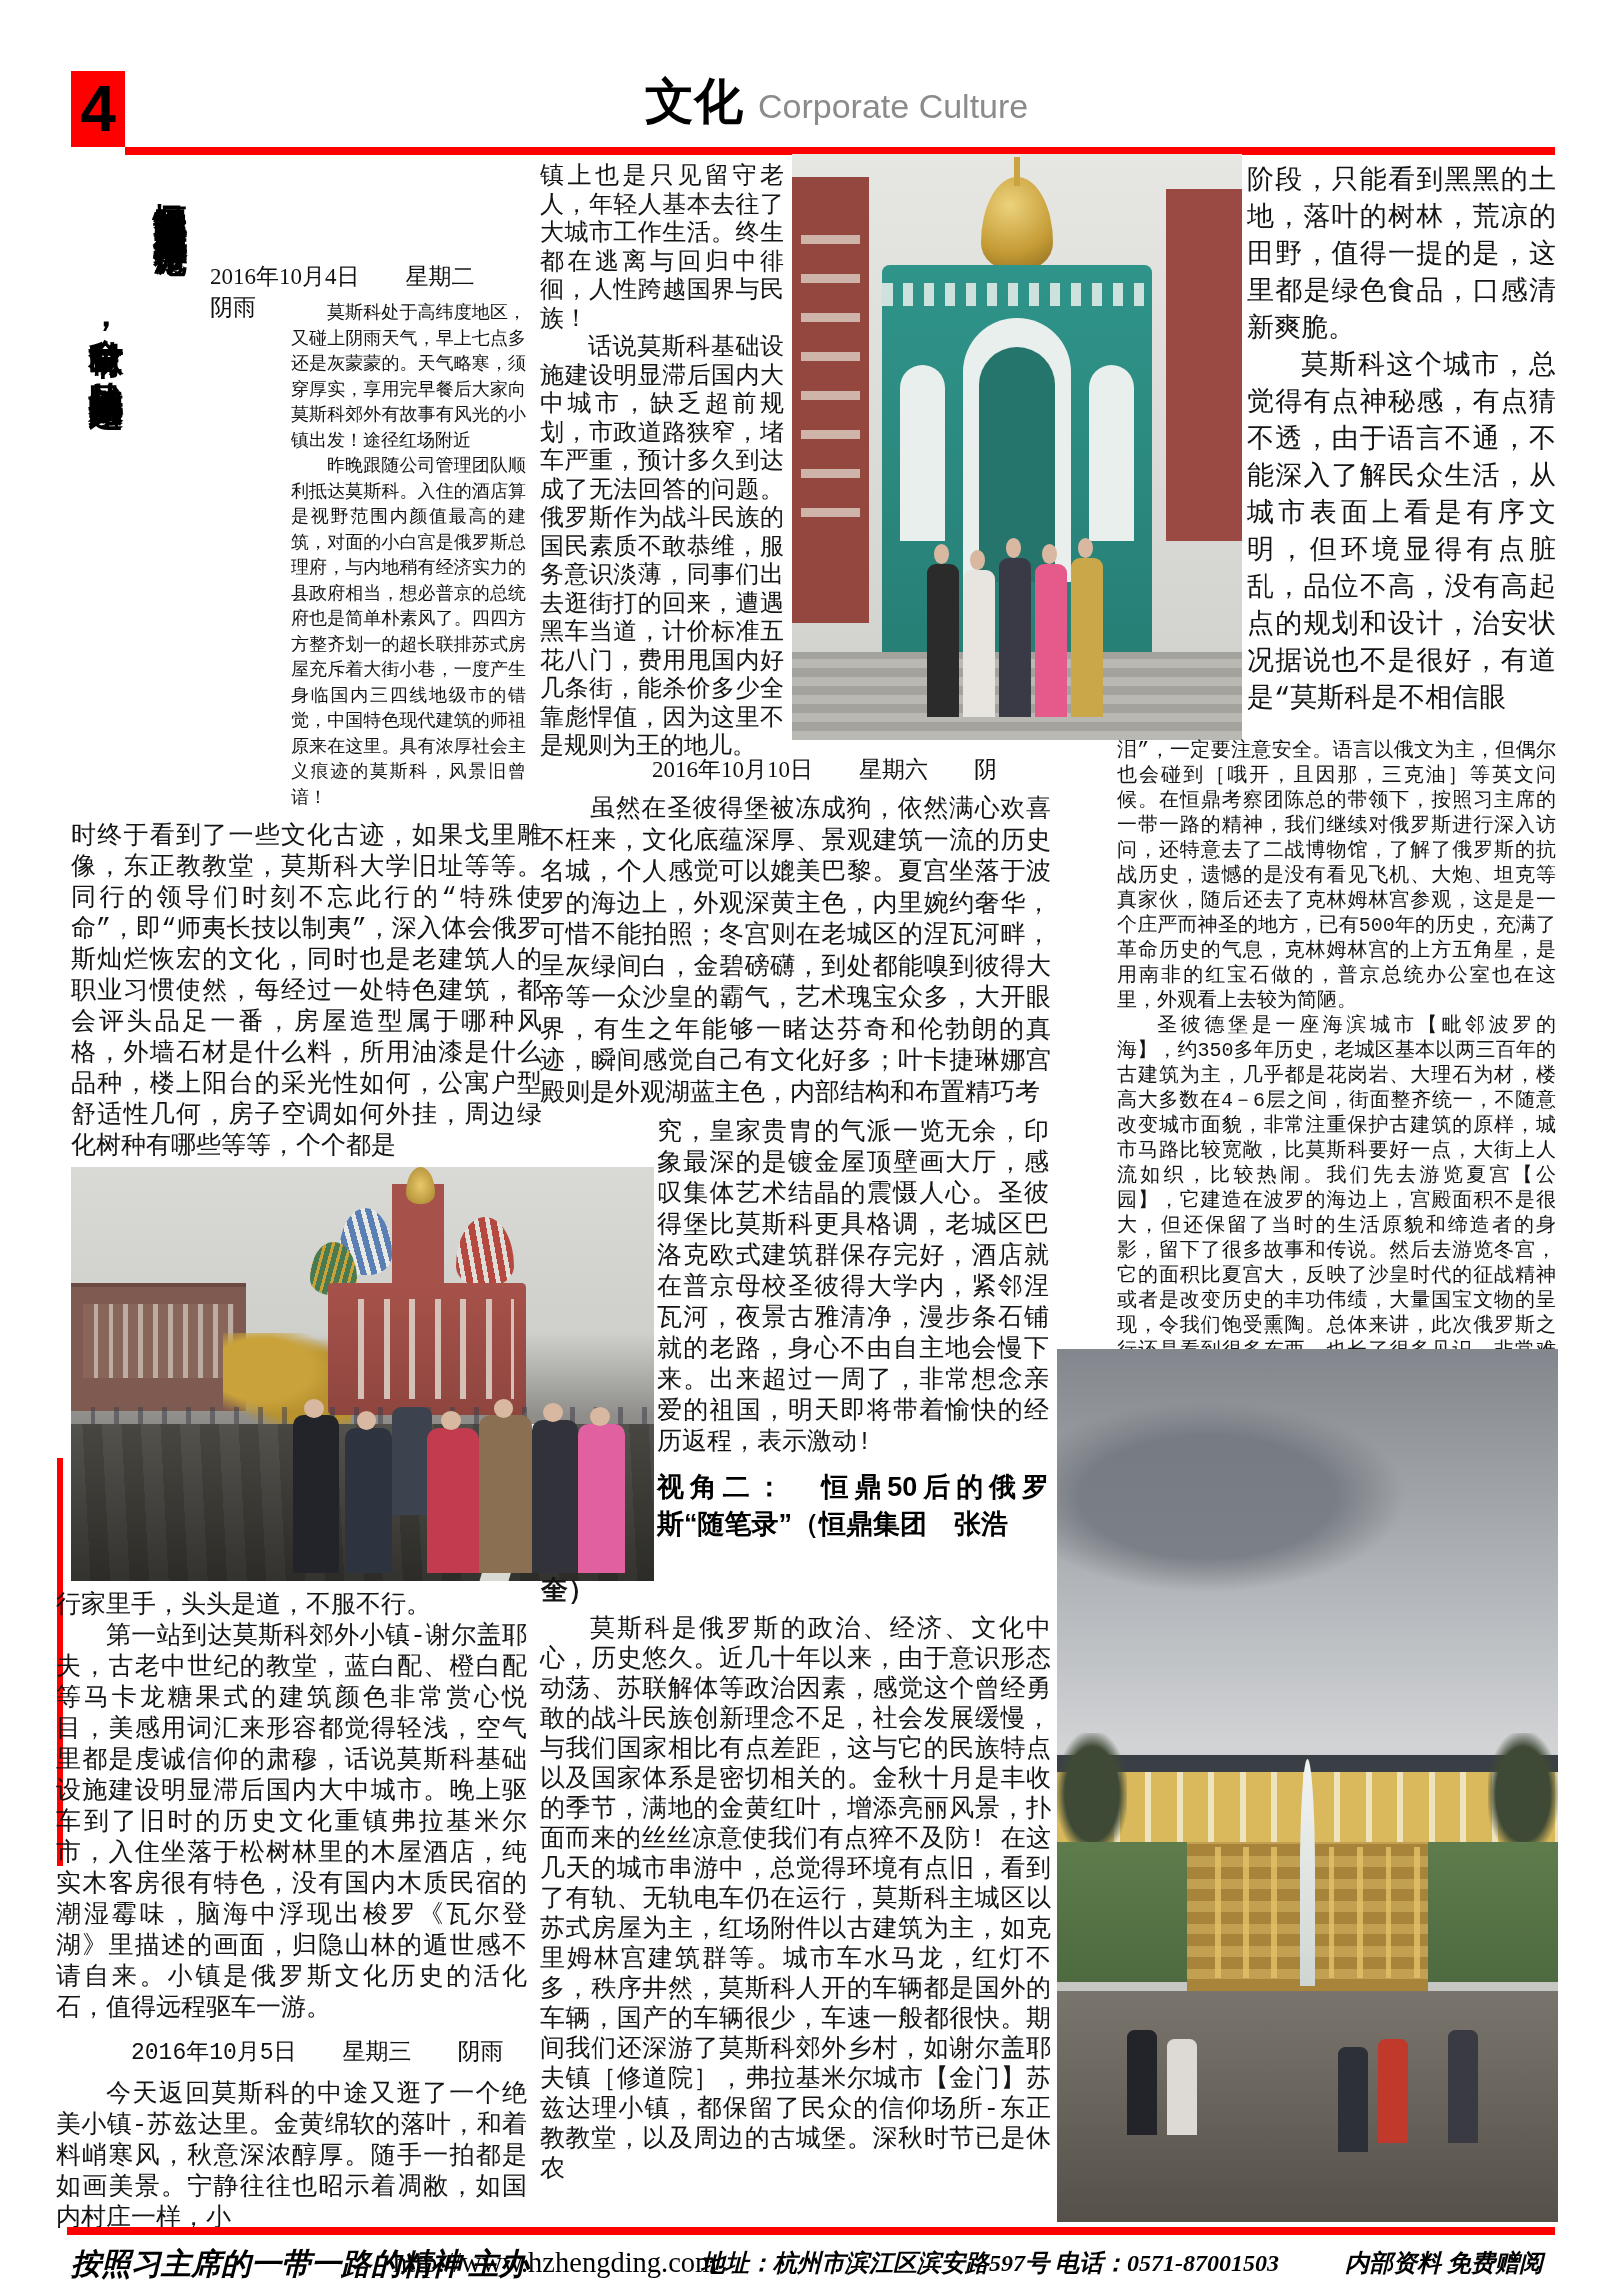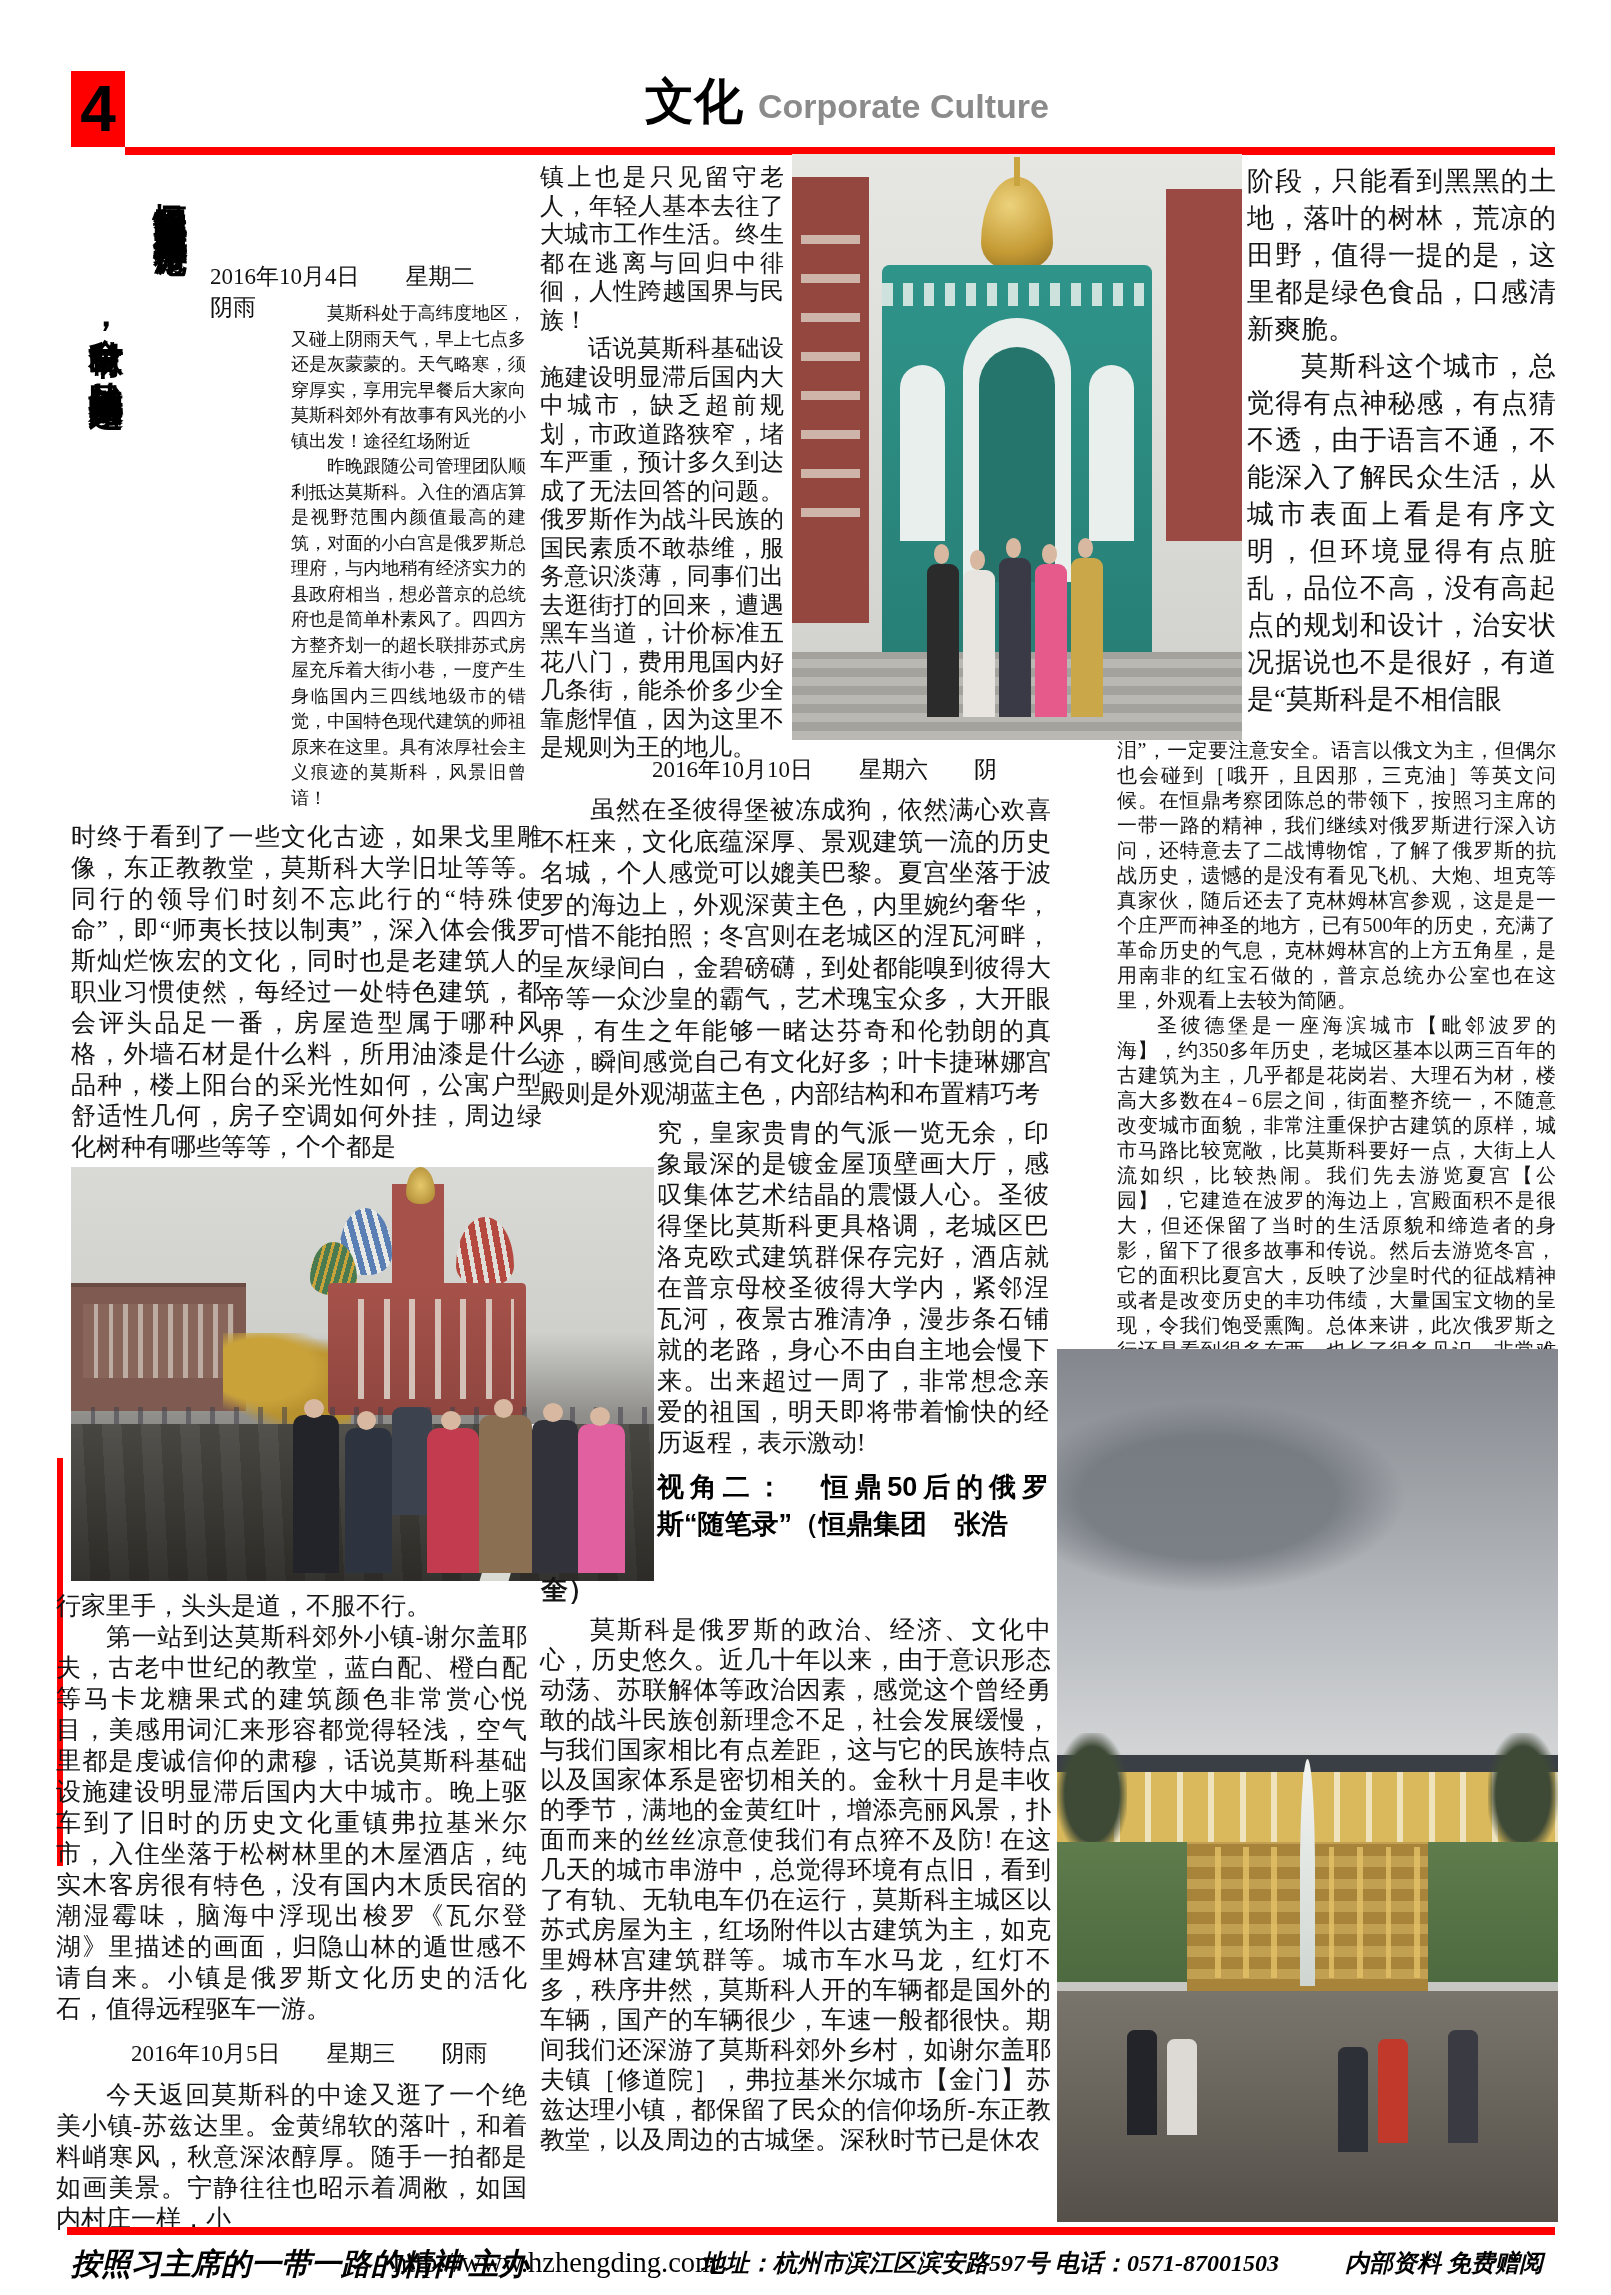--- a/index.html
+++ b/index.html
@@ -5,30 +5,30 @@
   html,body{margin:0;padding:0;background:#e9e9e9;}
   #page{position:relative;width:1611px;height:2295px;background:#ffffff;overflow:hidden;
         font-family:"Liberation Serif","DejaVu Serif",serif;color:#141414;}
   .abs{position:absolute;}
   
   #page-num{left:71px;top:71px;width:54px;height:76px;background:#ff0000;
             display:flex;align-items:center;justify-content:center;
             font-family:"Liberation Sans","DejaVu Sans",sans-serif;font-weight:bold;font-size:64px;color:#000;}
   #header-titles{left:645px;top:69px;display:flex;align-items:baseline;gap:15px;}
   #header-cn{font-family:"Liberation Sans","DejaVu Sans",sans-serif;font-weight:bold;font-size:49px;color:#000;}
-  #header-en{font-family:"Liberation Sans","DejaVu Sans",sans-serif;font-weight:bold;font-size:34px;color:#8b8b8b;}
+  #header-en{font-family:"Liberation Sans","DejaVu Sans",sans-serif;font-weight:normal;font-size:34px;color:#8b8b8b;}
   #header-rule{left:125px;top:147px;width:1430px;height:7.5px;background:#ff0000;}
   
   .vert{writing-mode:vertical-rl;text-orientation:upright;
         font-family:"Liberation Sans","DejaVu Sans",sans-serif;font-weight:bold;color:#000;}
   #vert-main{left:82px;top:311px;height:525px;font-size:35px;letter-spacing:1.5px;}
   #vert-sub{left:148px;top:176px;height:697px;font-size:34px;letter-spacing:2.2px;}
   
   .body-txt{text-align:justify;word-break:break-all;}
-  .body-txt p{margin:0;text-indent:2em;}
+  .body-txt p{margin:0;text-indent:2em;font-family:Liberation Mono, monospace;}
   .body-txt p.noindent{text-indent:0;}
   h2.art-title{font-family:"Liberation Sans","DejaVu Sans",sans-serif;font-weight:bold;color:#000;margin:0;}
   .dateline{font-size:23px;color:#111;}
   #a1-title{left:208px;top:157px;width:321px;font-size:25px;line-height:37px;letter-spacing:-0.7px;}
   #a1-date1{left:210px;top:261px;width:315px;}
   #col1-top{left:291px;top:301px;width:235px;font-size:18px;line-height:25.5px;}
   #wideA{left:56px;top:821px;width:471px;font-size:25px;line-height:31px;margin-left:15px;}
   #col1-bottom{left:56px;top:1590px;width:471px;font-size:25px;line-height:31px;}
   #a1-date2{padding-left:75px;margin:13.5px 0 10.5px 0;text-indent:0;}
   #colB-top{left:540px;top:163px;width:244px;font-size:24px;line-height:28.5px;}

